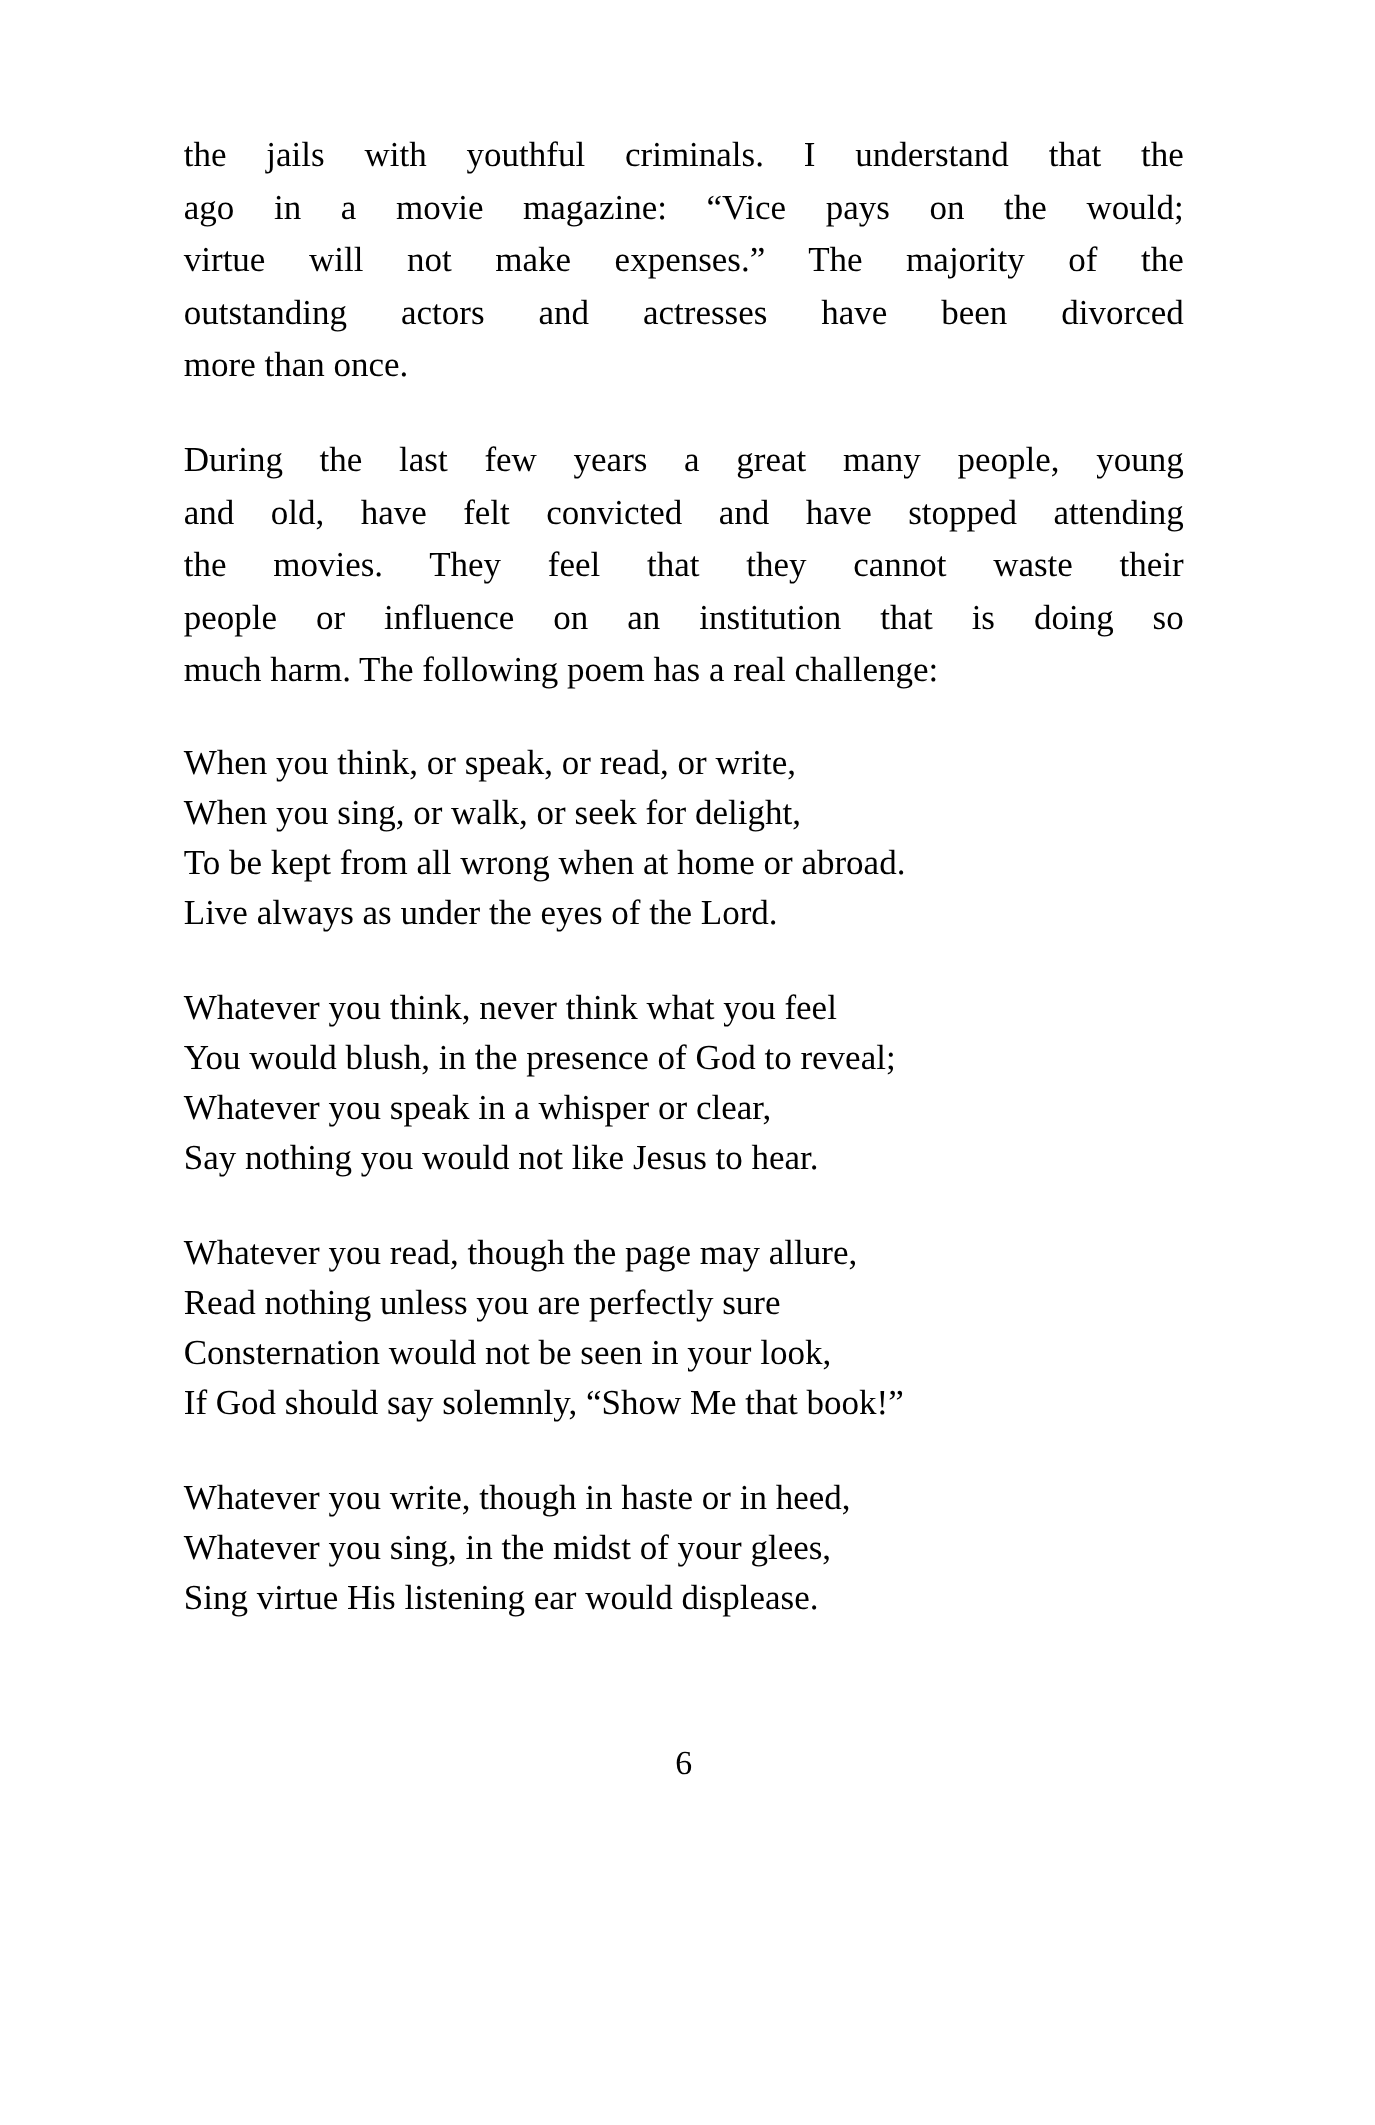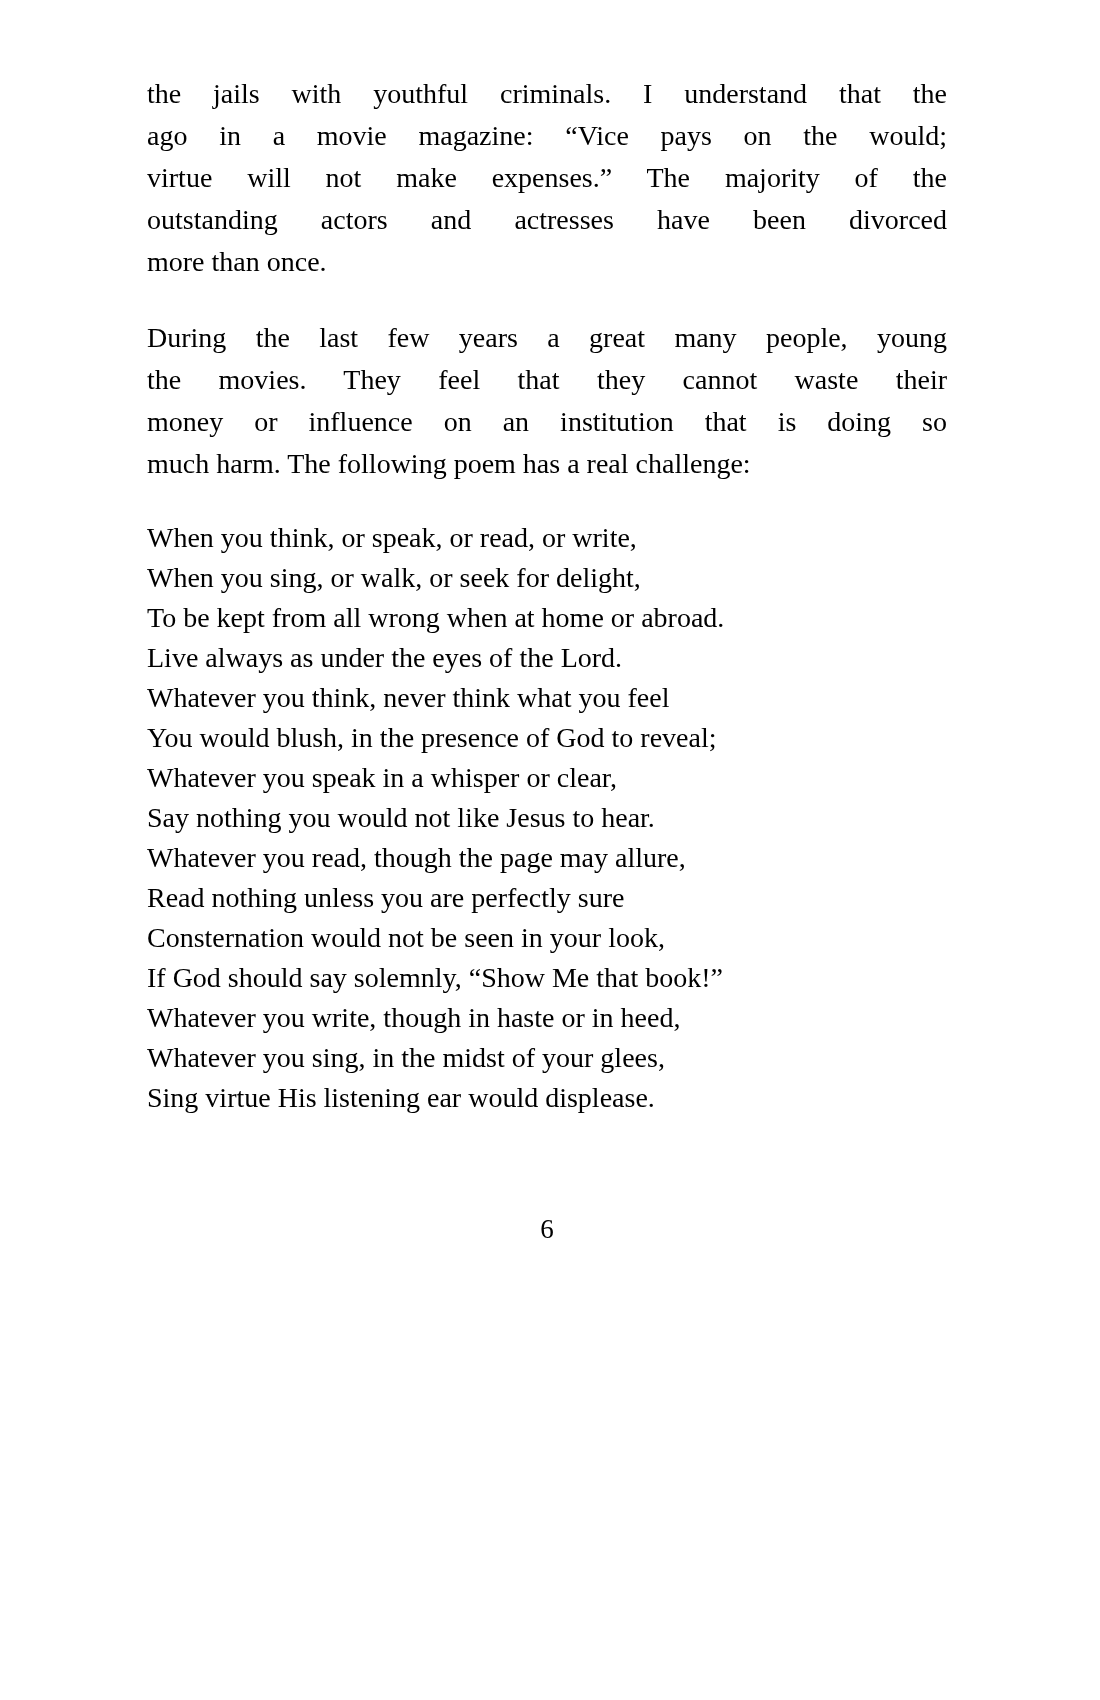--- a/index.html
+++ b/index.html
@@ -10,21 +10,21 @@
     width: 1100px;
     height: 1700px;
     background: #ffffff;
     color: #000000;
     font-family: "Liberation Serif", "DejaVu Serif", serif;
     overflow: hidden;
   }
   .text-block {
     width: 800px;
     margin-left: 147px;
-    padding-top: 73px;
+    padding-top: 104px;
   }
   .para {
     font-size: 28px;
     line-height: 42px;
   }
   .para + .para {
     margin-top: 34px;
   }
   .para .line {
     text-align: justify;
@@ -34,20 +34,21 @@
     text-align-last: left;
   }
   .poem {
     margin-top: 33px;
     font-size: 28px;
     line-height: 40px;
   }
   .stanza {
   }
   .stanza + .stanza {
+    margin-top: 36px;
   }
   .page-number {
     margin-top: 96px;
     text-align: center;
     font-size: 27px;
     line-height: 30px;
   }
 </style>
 </head>
 <body>
@@ -57,22 +58,23 @@
   <div class="para">
     <div class="line">the jails with youthful criminals. I understand that the</div>
     <div class="line">ago in a movie magazine: “Vice pays on the would;</div>
     <div class="line">virtue will not make expenses.” The majority of the</div>
     <div class="line">outstanding actors and actresses have been divorced</div>
     <div class="line last">more than once.</div>
   </div>
 
   <div class="para">
     <div class="line">During the last few years a great many people, young</div>
+    <div class="line">and old, have felt convicted and have stopped attending</div>
     <div class="line">the movies. They feel that they cannot waste their</div>
-    <div class="line">money or influence on an institution that is doing so</div>
+    <div class="line">people or influence on an institution that is doing so</div>
     <div class="line last">much harm. The following poem has a real challenge:</div>
   </div>
 
   <div class="poem">
 
     <div class="stanza">
       <div class="poem-line">When you think, or speak, or read, or write,</div>
       <div class="poem-line">When you sing, or walk, or seek for delight,</div>
       <div class="poem-line">To be kept from all wrong when at home or abroad.</div>
       <div class="poem-line">Live always as under the eyes of the Lord.</div>

